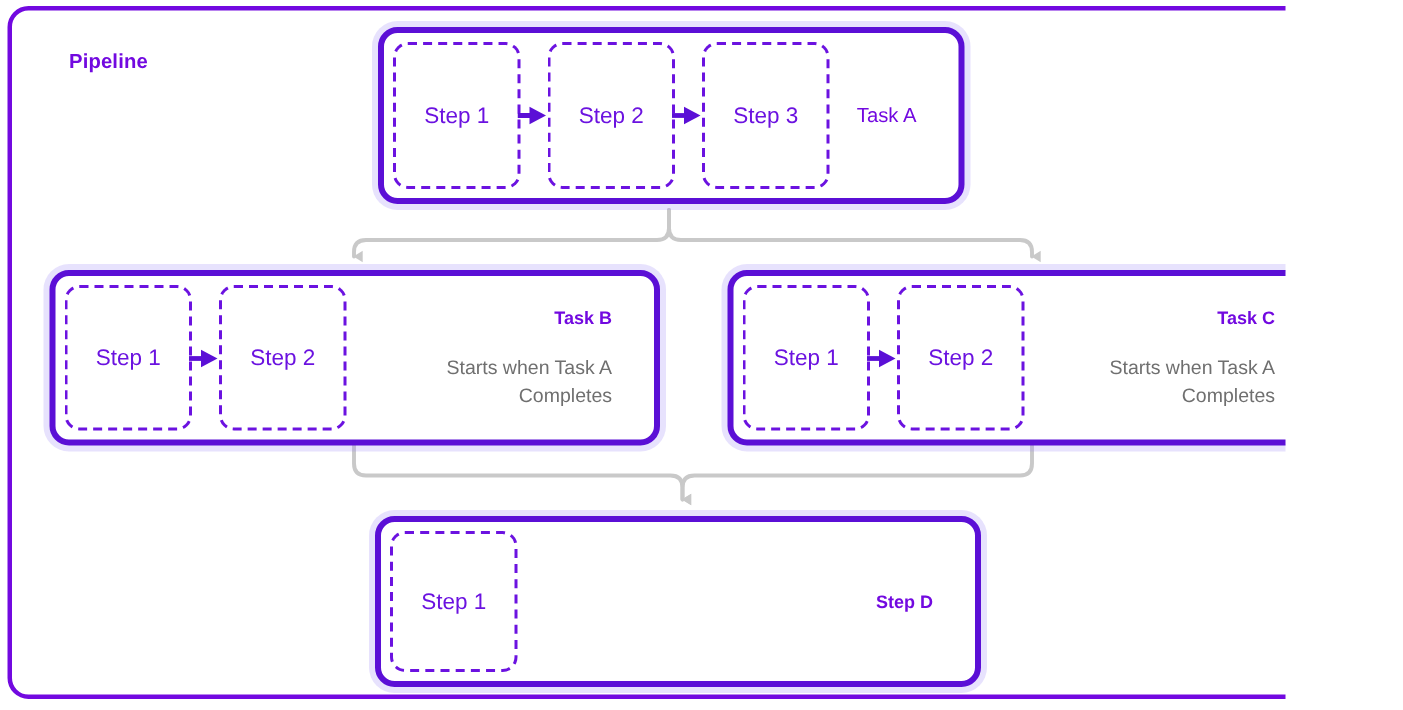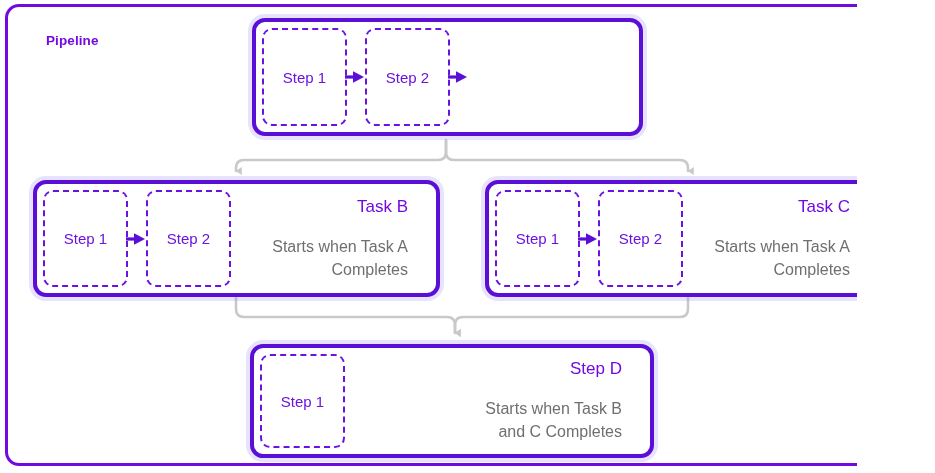--- a/index.html
+++ b/index.html
@@ -97,32 +97,32 @@
     flex-direction: column;
     align-items: flex-end;
     justify-content: center;
     padding-right: 22px;
     text-align: right;
   }
   .task-label-area.centered {
     justify-content: center;
   }
   .task-name {
-    font-size: 17px;
-    font-weight: 400;
+    font-size: 12px;
+    font-weight: 700;
     color: #7209e0;
     line-height: 1.35;
     white-space: nowrap;
   }
   .task-name.plain {
     font-weight: 400;
     font-size: 13.5px;
   }
   .task-sub {
-    font-size: 16px;
+    font-size: 13px;
     color: #6f6f6f;
     line-height: 1.45;
     margin-top: 16px;
     max-width: 160px;
     text-align: right;
   }
 
   
   #connectors {
     position: absolute;
@@ -172,22 +172,26 @@
 
       <div class="step">Step 2</div>
 
       <div class="gap">
         <svg class="arrow-icon" viewBox="0 0 22 14" xmlns="http://www.w3.org/2000/svg">
           <path d="M 0 7 L 11 7" stroke="#5b0fd6" stroke-width="3.2" stroke-linecap="butt"></path>
           <path d="M 8 1.2 L 19 7 L 8 12.8 Z" fill="#5b0fd6"></path>
         </svg>
       </div>
 
-    </div>
-
+      <div class="step">Step 3</div>
+    </div>
+
+    <div class="task-label-area centered">
+      <div class="task-name plain">Task A</div>
+    </div>
   </div>
 
   <div class="task" id="task-b-card" style="left:33px; top:180px; width:407px; height:117px;">
     <div class="steps">
 
       <div class="step">Step 1</div>
 
       <div class="gap">
         <svg class="arrow-icon" viewBox="0 0 22 14" xmlns="http://www.w3.org/2000/svg">
           <path d="M 0 7 L 11 7" stroke="#5b0fd6" stroke-width="3.2" stroke-linecap="butt"></path>
@@ -225,17 +229,16 @@
     </div>
   </div>
 
   <div class="task" id="task-d-card" style="left:250px; top:344px; width:404px; height:114px;">
     <div class="steps">
       <div class="step">Step 1</div>
     </div>
 
     <div class="task-label-area">
       <div class="task-name">Step D</div>
-      <div class="task-sub">Starts when Task B and C Completes</div>
     </div>
   </div>
 
 </div>
 
 </body></html>

